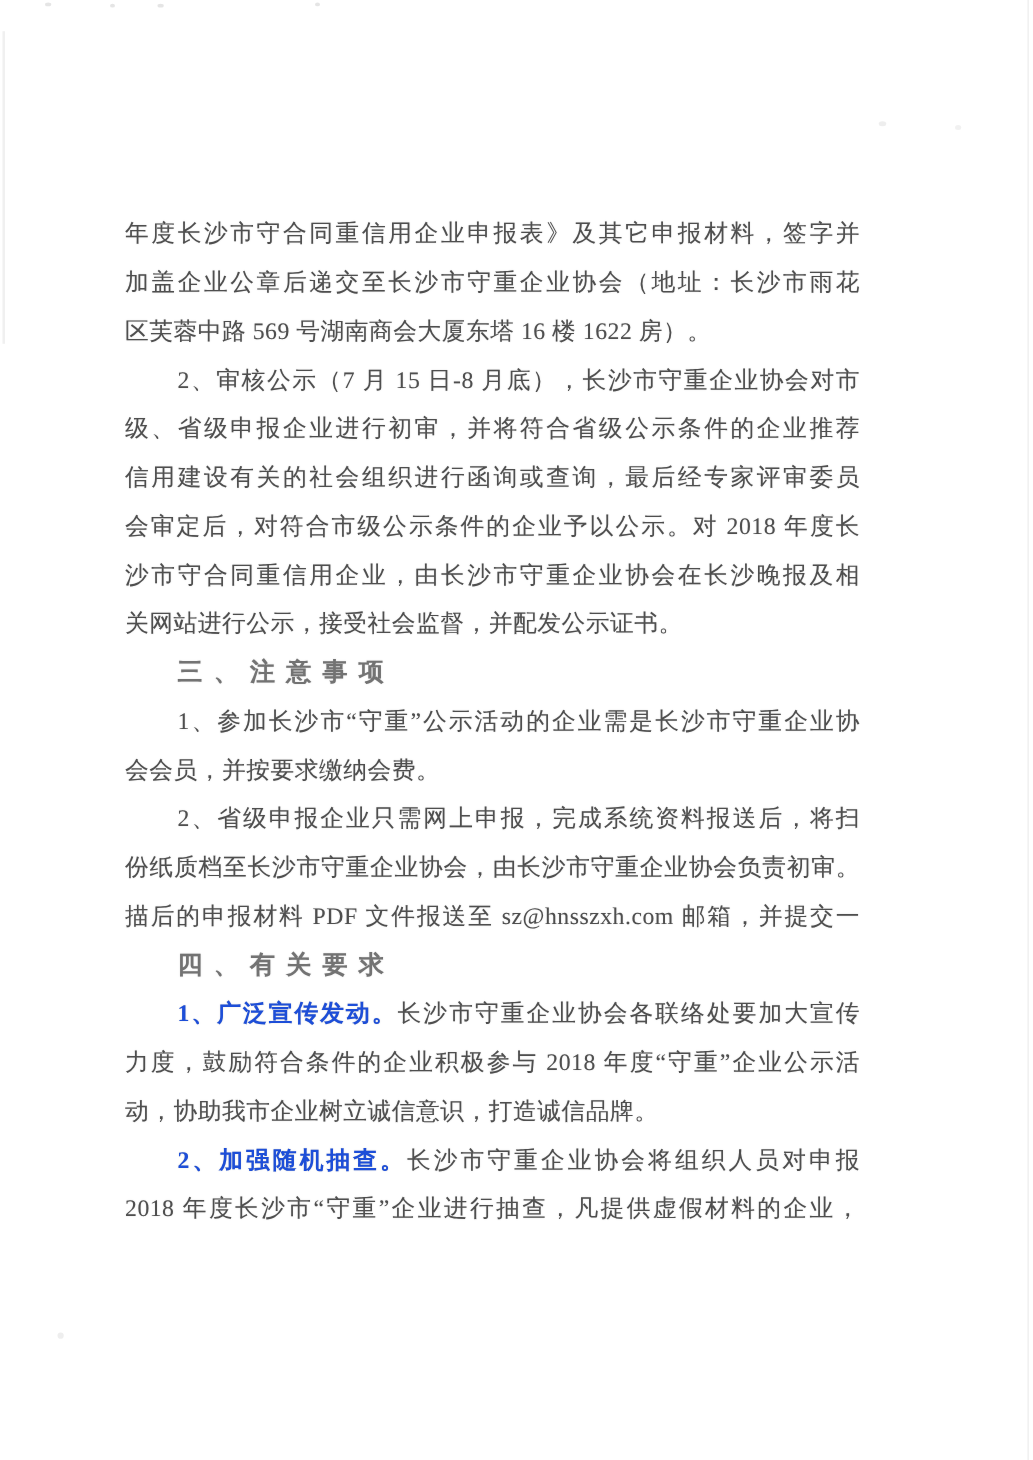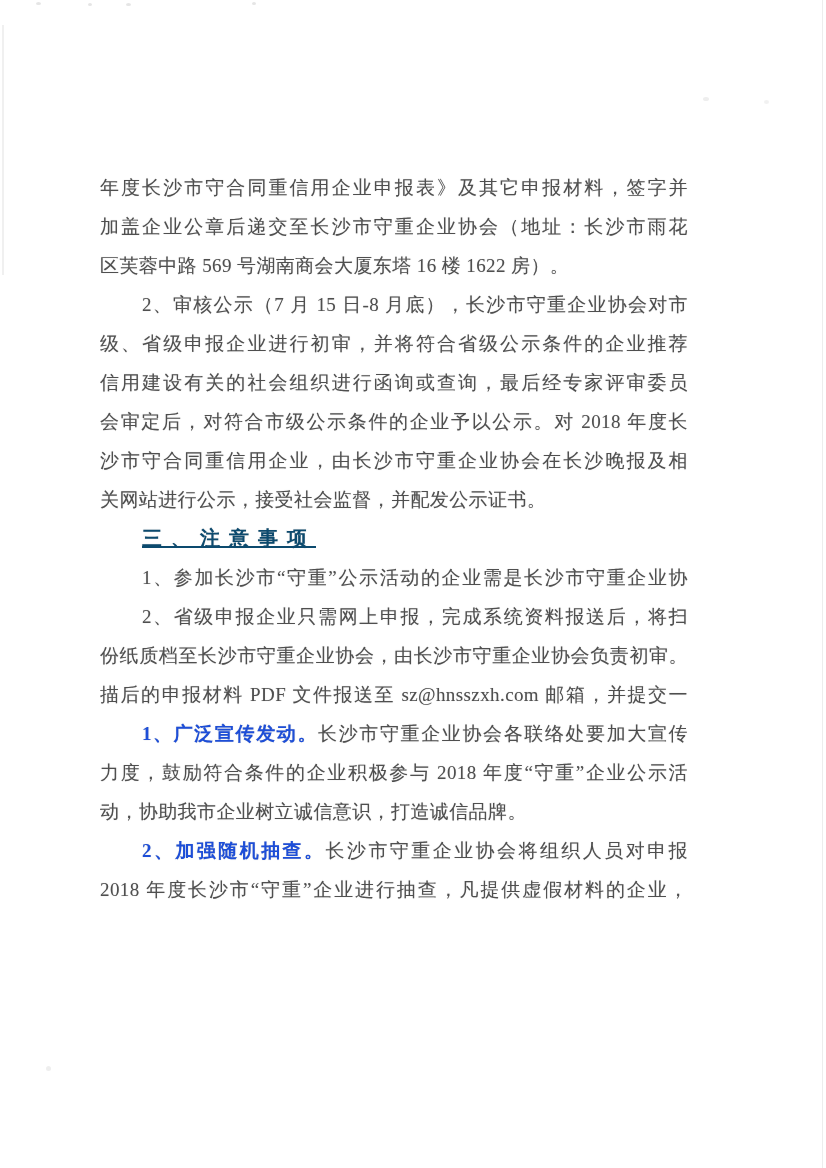--- a/index.html
+++ b/index.html
@@ -33,23 +33,22 @@
     overflow: hidden;
     text-shadow: 0 0 1px rgba(95,95,95,0.35);
   }
   .j { text-align-last: justify; }
   .ind { padding-left: 42px; }
   .hd {
     font-family: "Liberation Sans", "DejaVu Sans", sans-serif;
     font-weight: bold;
     font-size: 20px;
     letter-spacing: 9px;
-    color: #0c4a6e;
+    color: #737373;
     text-align-last: left;
-    text-decoration: underline;
   }
   .lead { font-weight: bold; color: #1d4ed8; }
 
   
   .edge-line-right {
     position: absolute;
     right: 3px; top: 0;
     width: 1px; height: 1168px;
     background: #ededed;
   }
@@ -83,23 +82,25 @@
     <div class="ln j"><span>加盖企业公章后递交至长沙市守重企业协会（地址：长沙市雨花</span></div>
     <div class="ln"><span>区芙蓉中路 569 号湖南商会大厦东塔 16 楼 1622 房）。</span></div>
     <div class="ln j ind"><span>2、审核公示（7 月 15 日-8 月底），长沙市守重企业协会对市</span></div>
     <div class="ln j"><span>级、省级申报企业进行初审，并将符合省级公示条件的企业推荐</span></div>
     <div class="ln j"><span>信用建设有关的社会组织进行函询或查询，最后经专家评审委员</span></div>
     <div class="ln j"><span>会审定后，对符合市级公示条件的企业予以公示。对 2018 年度长</span></div>
     <div class="ln j"><span>沙市守合同重信用企业，由长沙市守重企业协会在长沙晚报及相</span></div>
     <div class="ln"><span>关网站进行公示，接受社会监督，并配发公示证书。</span></div>
     <div class="ln hd ind"><span>三、注意事项</span></div>
     <div class="ln j ind"><span>1、参加长沙市“守重”公示活动的企业需是长沙市守重企业协</span></div>
+    <div class="ln"><span>会会员，并按要求缴纳会费。</span></div>
     <div class="ln j ind"><span>2、省级申报企业只需网上申报，完成系统资料报送后，将扫</span></div>
     <div class="ln j"><span>份纸质档至长沙市守重企业协会，由长沙市守重企业协会负责初审。</span></div>
     <div class="ln j"><span>描后的申报材料 PDF 文件报送至 sz@hnsszxh.com 邮箱，并提交一</span></div>
+    <div class="ln hd ind"><span>四、有关要求</span></div>
     <div class="ln j ind"><span class="lead">1、广泛宣传发动。</span><span>长沙市守重企业协会各联络处要加大宣传</span></div>
     <div class="ln j"><span>力度，鼓励符合条件的企业积极参与 2018 年度“守重”企业公示活</span></div>
     <div class="ln"><span>动，协助我市企业树立诚信意识，打造诚信品牌。</span></div>
     <div class="ln j ind"><span class="lead">2、加强随机抽查。</span><span>长沙市守重企业协会将组织人员对申报</span></div>
     <div class="ln j"><span>2018 年度长沙市“守重”企业进行抽查，凡提供虚假材料的企业，</span></div>
   </div>
 
   <div class="edge-line-right"></div>
   <div class="edge-line-left"></div>
   <i class="speck s1"></i>

